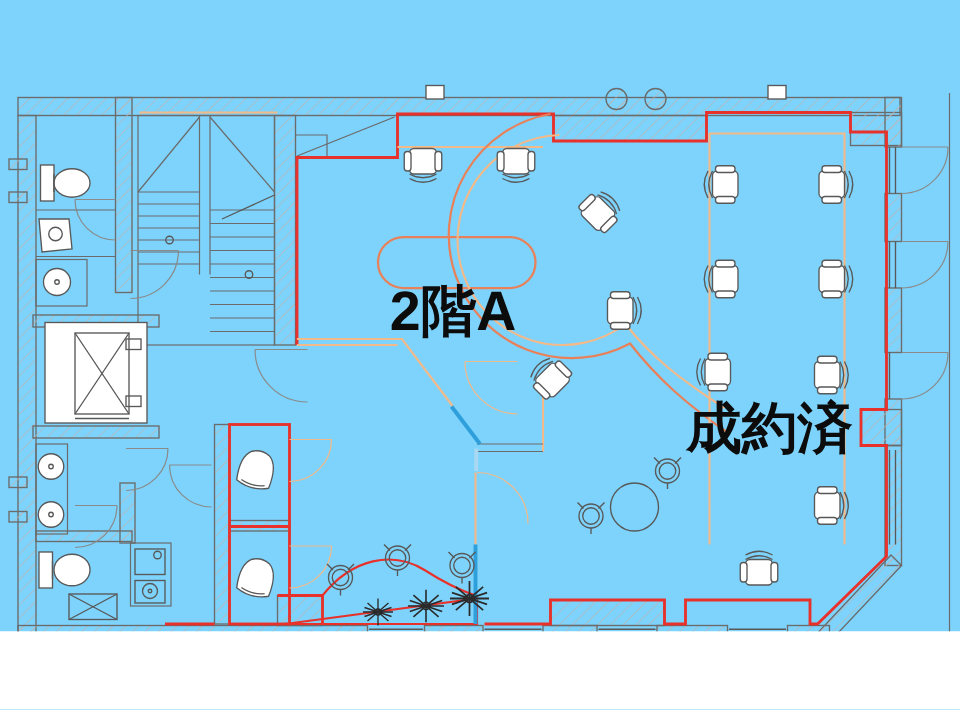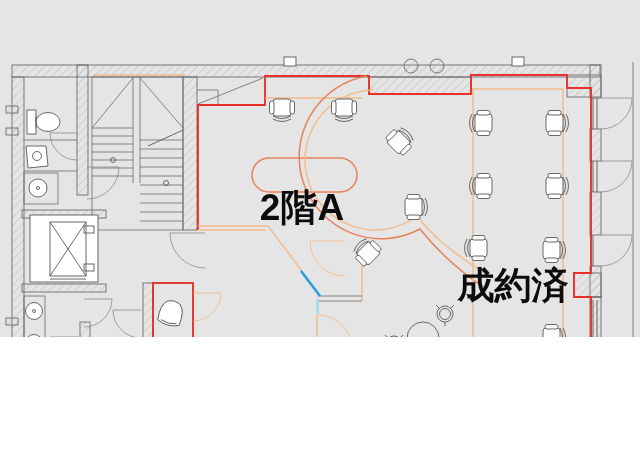--- a/index.html
+++ b/index.html
@@ -1,16 +1,16 @@
 <!DOCTYPE html>
 <html style="--red: #e8312a; --orange_red: #e8815a; --light_orange: #f4b988; --blue: #2e9fdb; --light_blue: #a9d9f2; --wall_line: #6b6b6b; --furniture: #585858; --label_text: #0c0c0c; --hatch: #b7b7b7;"><head>
 <meta charset="utf-8">
 <style>
   html,body{margin:0;padding:0;background:#ffffff;}
-  .page{position:relative;width:640px;height:337px;background:#e5e5e5;overflow:hidden;
+  .page{position:relative;width:640px;height:421px;background:#7dd3fc;overflow:hidden;
         font-family:"Liberation Sans",sans-serif;}
   svg{position:absolute;left:0;top:0;}
   
   .w    {fill:url(#hatch);stroke:var(--wall_line);stroke-width:0.9;}
   .ln   {stroke:var(--wall_line);stroke-width:0.8;fill:none;}
   .fx   {stroke:var(--furniture);stroke-width:0.9;fill:#fff;}
   .fxn  {stroke:var(--furniture);stroke-width:0.9;fill:none;}
   .door {stroke:#8a8a8a;stroke-width:0.8;fill:none;}
   .red  {stroke:var(--red);stroke-width:1.9;fill:none;}
   .redt {stroke:var(--red);stroke-width:1.4;fill:none;}

